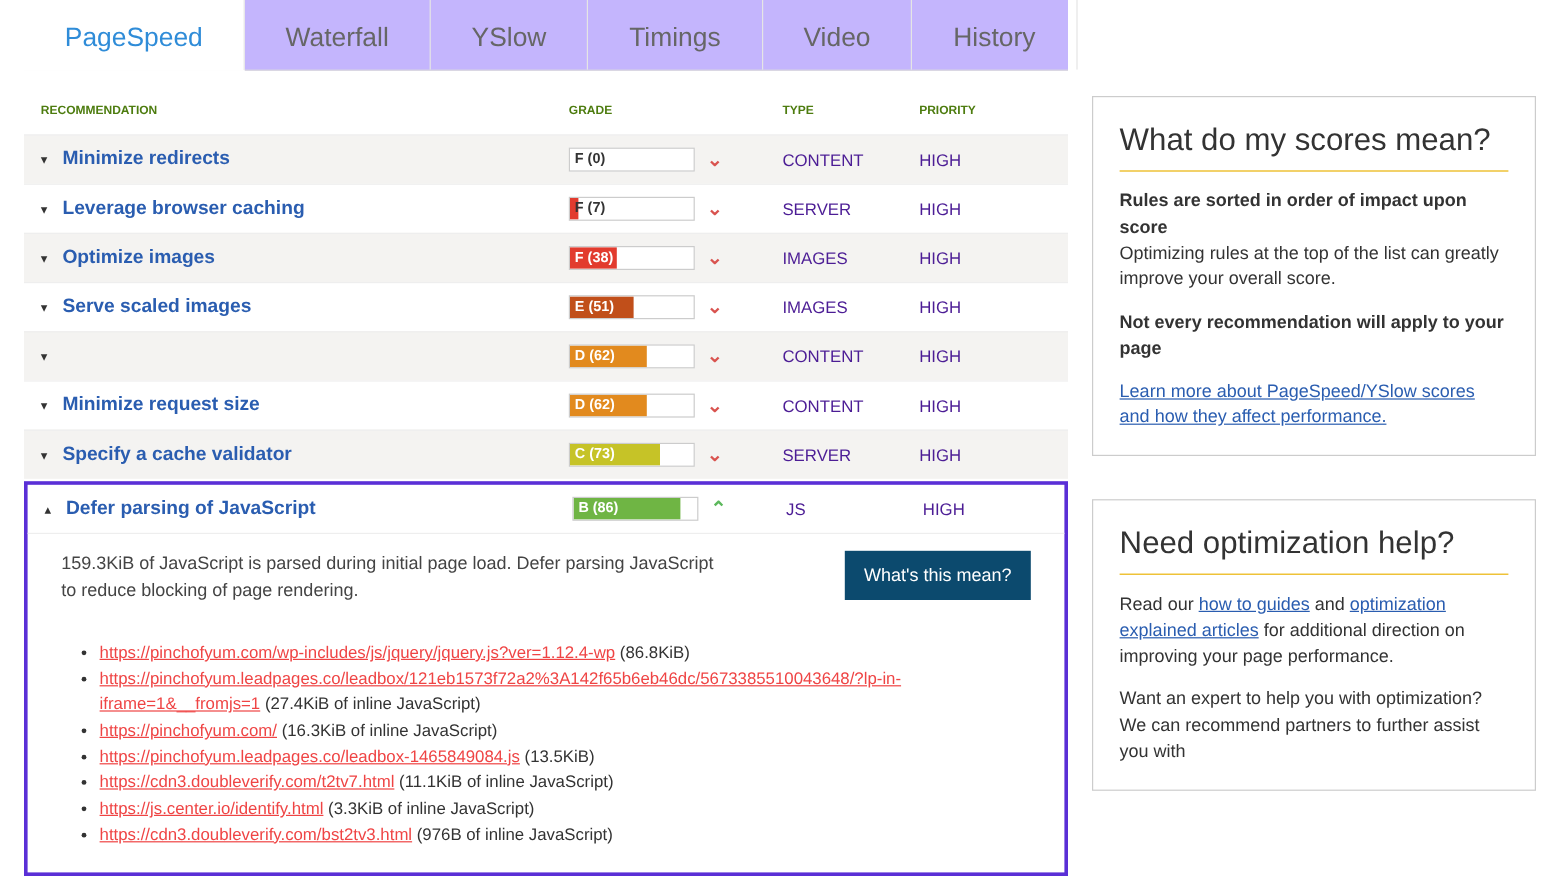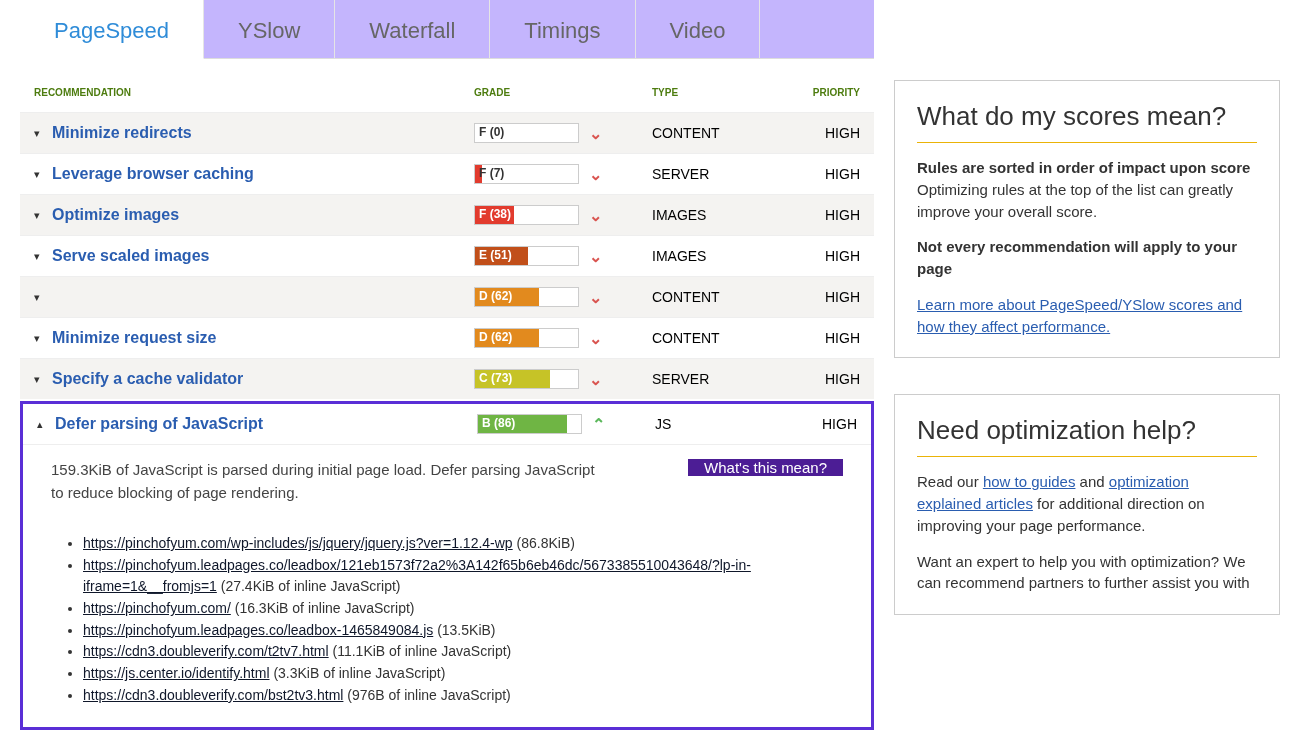--- a/index.html
+++ b/index.html
@@ -44,21 +44,21 @@
   .table-head {
     display: flex;
     padding: 28px 14px 14px;
     font-size: 10px;
     color: #4d7c0f;
     font-weight: 600;
   }
   .col-rec { flex: 0 0 440px; }
   .col-grade { flex: 0 0 178px; }
   .col-type { flex: 0 0 114px; }
-  .col-pri { flex: 1; text-align: right; }
+  .col-pri { flex: 1; }
   
   .row {
     display: flex;
     align-items: center;
     padding: 10px 14px;
     border-top: 1px solid #eee;
   }
   .row.alt { background: #f4f3f1; }
   .row .toggle-icon {
     width: 18px;
@@ -93,21 +93,21 @@
     left: 4px;
     top: 1px;
     font-size: 12px;
     color: #fff;
     font-weight: 600;
   }
   .grade-text.dark { color: #333; }
   .arrow-icon { font-size: 16px; font-weight: 900; }
   .arrow-down { color: #d9534f; }
   .arrow-up { color: #5cb85c; }
-  .type-text, .pri-text { color: #000000; font-size: 14px; }
+  .type-text, .pri-text { color: #4c1d95; font-size: 14px; }
   
   .expanded-wrap {
     border: 3px solid #5a2fd6;
     margin-top: 2px;
     background: #fff;
   }
   .expanded-wrap .row { border-top: none; }
   .detail {
     padding: 14px 28px 20px;
     border-top: 1px solid #eee;
@@ -117,30 +117,30 @@
     font-size: 15px;
     color: #444;
     max-width: 560px;
     line-height: 1.5;
     margin-bottom: 29px;
   }
   .whats-btn {
     position: absolute;
     right: 28px;
     top: 14px;
-    background: #4c1d95;
+    background: #0c4a6e;
     color: #fff;
     border: none;
-    padding: 0 16px;
+    padding: 12px 16px;
     font-size: 15px;
     cursor: pointer;
   }
   .detail ul { padding-left: 32px; }
   .detail li { font-size: 14px; line-height: 1.55; color: #333; }
-  .detail li a { color: #0f172a; text-decoration: underline; }
+  .detail li a { color: #ef4444; text-decoration: underline; }
   
   .sidebar { width: 386px; margin-left: 20px; padding-top: 80px; }
   .side-box {
     border: 1px solid #ccc;
     padding: 20px 22px;
     margin-bottom: 36px;
     background: #fff;
   }
   .side-title {
     font-size: 26px;
@@ -155,24 +155,25 @@
   .side-box a { color: #2a5db0; text-decoration: underline; margin-top: 35px; }
 </style>
 </head>
 <body>
 
 <div class="page">
   <div class="main">
 
     <div class="tabs" id="tabs-bar">
         <div class="tab active">PageSpeed</div>
+        <div class="tab">Waterfall</div>
         <div class="tab">YSlow</div>
-        <div class="tab">Waterfall</div>
         <div class="tab">Timings</div>
         <div class="tab">Video</div>
+        <div class="tab">History</div>
       </div>
 
     <div class="table-head">
       <div class="col-rec">RECOMMENDATION</div>
       <div class="col-grade">GRADE</div>
       <div class="col-type">TYPE</div>
       <div class="col-pri">PRIORITY</div>
     </div>
 
     <div id="rows-container">

